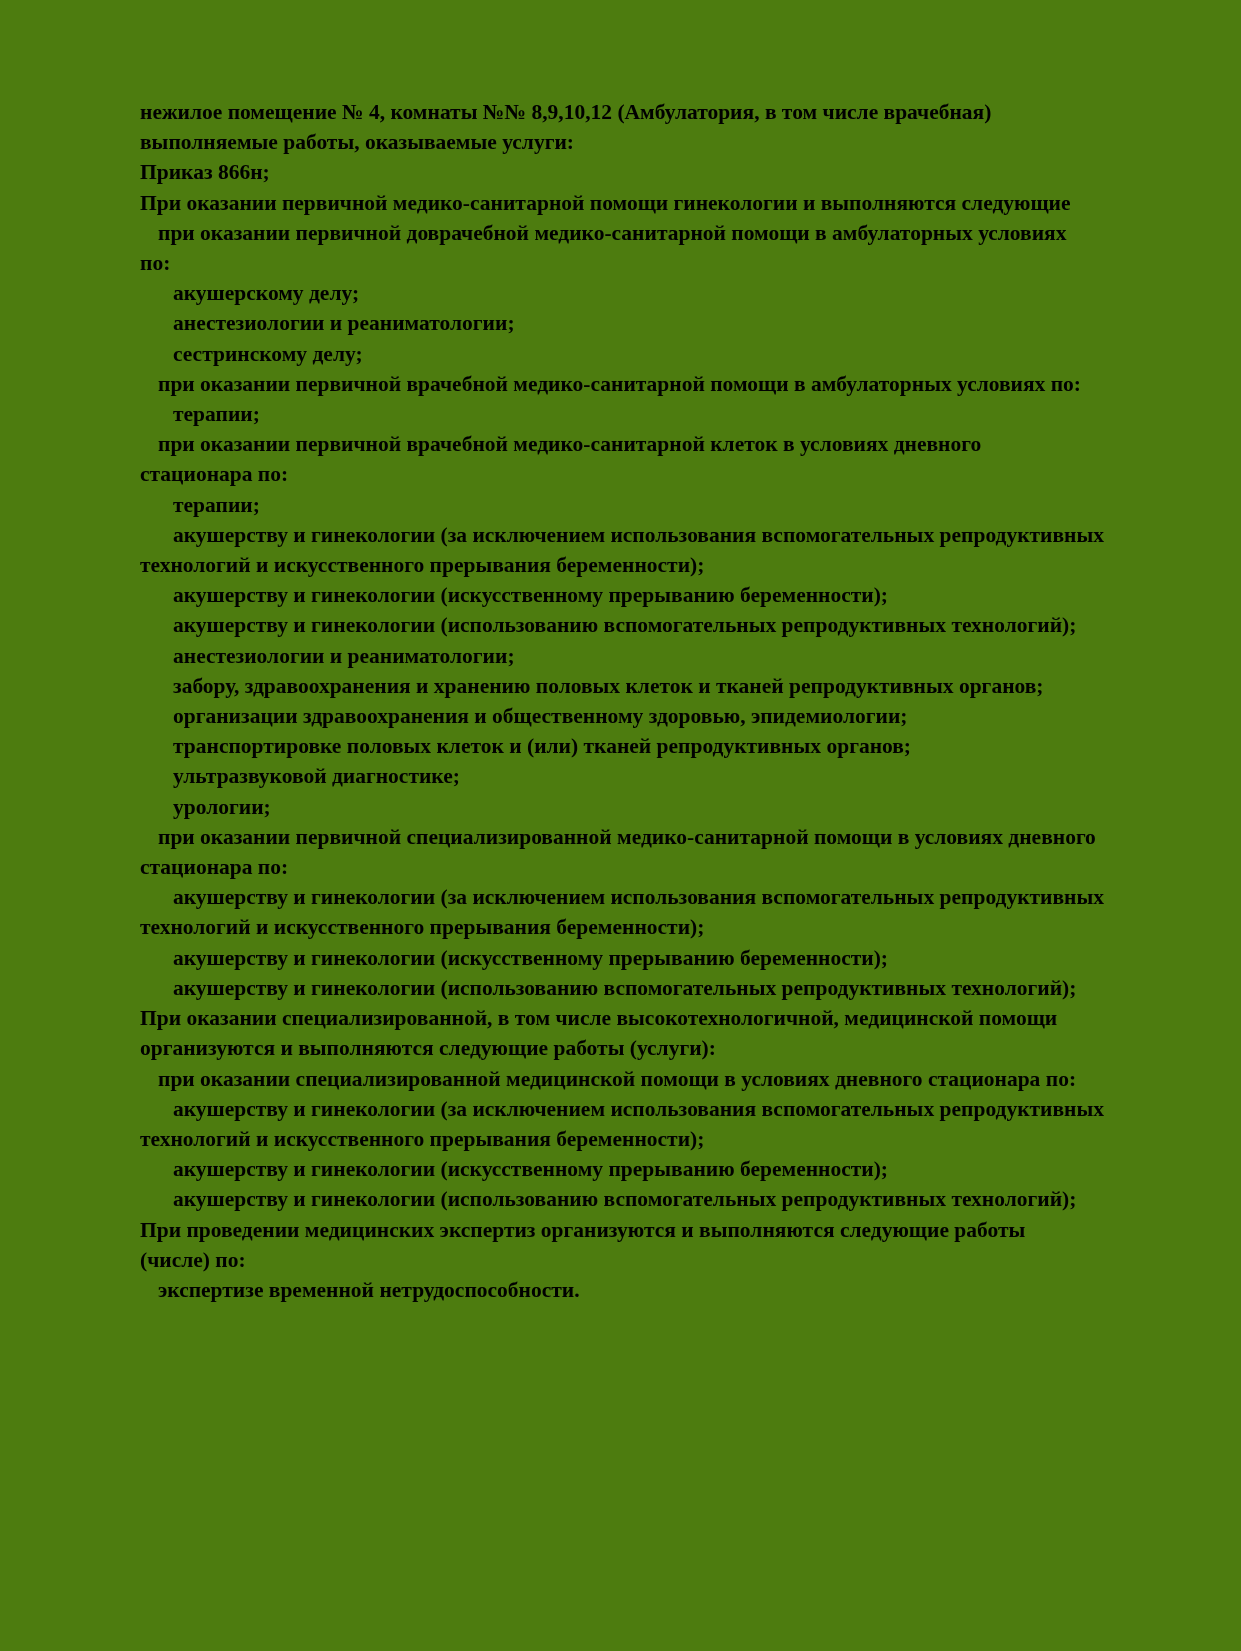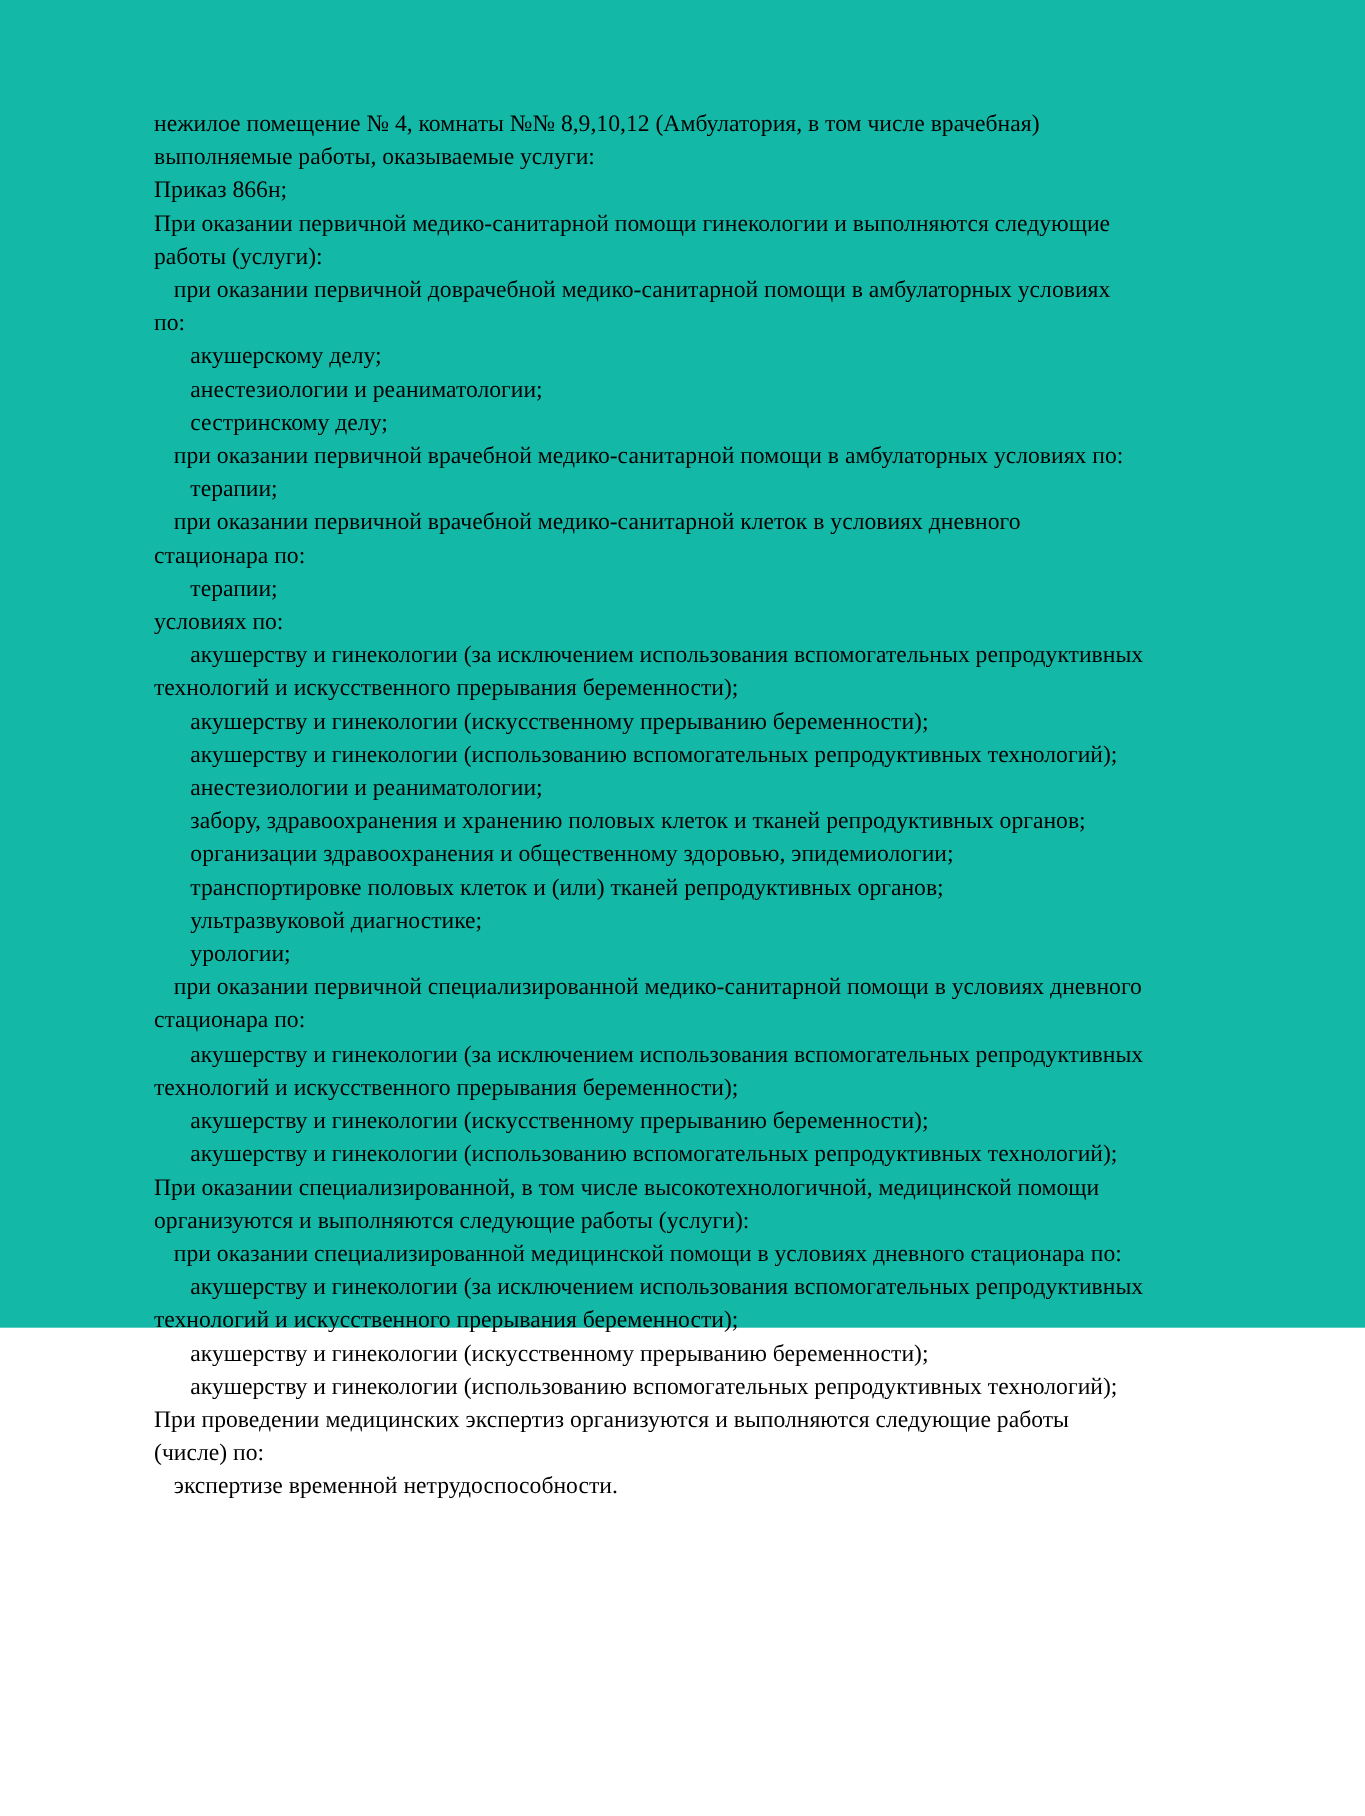--- a/index.html
+++ b/index.html
@@ -10,22 +10,23 @@
     width: 1241px;
     height: 1651px;
     background: #ffffff;
     font-family: "Liberation Serif", "DejaVu Serif", serif;
     color: #000000;
     overflow: hidden;
   }
   .page {
     position: relative;
     width: 1241px;
-    height: 1207px;
-    background: #14b8a6;
+    height: 1651px;
+    background: #4d7c0f;
+    font-weight: bold;
   }
   .textblock {
     position: absolute;
     left: 140px;
     top: 97px;
     width: 1010px;
     font-size: 21.5px;
     line-height: 30.2px;
     color: #000000;
   }
@@ -39,32 +40,30 @@
 </style>
 </head>
 <body style="background: rgb(255, 255, 255);">
 
 <div class="page">
   <div class="textblock" style="color: rgb(0, 0, 0);">
       <div class="line indent-0">нежилое помещение № 4, комнаты №№ 8,9,10,12 (Амбулатория, в том числе врачебная)</div>
       <div class="line indent-0">выполняемые работы, оказываемые услуги:</div>
       <div class="line indent-0">Приказ 866н;</div>
       <div class="line indent-0">При оказании первичной медико-санитарной помощи гинекологии и выполняются следующие</div>
-      <div class="line indent-0">работы (услуги):</div>
       <div class="line indent-1">при оказании первичной доврачебной медико-санитарной помощи в амбулаторных условиях</div>
       <div class="line indent-0">по:</div>
       <div class="line indent-2">акушерскому делу;</div>
       <div class="line indent-2">анестезиологии и реаниматологии;</div>
       <div class="line indent-2">сестринскому делу;</div>
       <div class="line indent-1">при оказании первичной врачебной медико-санитарной помощи в амбулаторных условиях по:</div>
       <div class="line indent-2">терапии;</div>
       <div class="line indent-1">при оказании первичной врачебной медико-санитарной клеток в условиях дневного</div>
       <div class="line indent-0">стационара по:</div>
       <div class="line indent-2">терапии;</div>
-      <div class="line indent-0">условиях по:</div>
       <div class="line indent-2">акушерству и гинекологии (за исключением использования вспомогательных репродуктивных</div>
       <div class="line indent-0">технологий и искусственного прерывания беременности);</div>
       <div class="line indent-2">акушерству и гинекологии (искусственному прерыванию беременности);</div>
       <div class="line indent-2">акушерству и гинекологии (использованию вспомогательных репродуктивных технологий);</div>
       <div class="line indent-2">анестезиологии и реаниматологии;</div>
       <div class="line indent-2">забору, здравоохранения и хранению половых клеток и тканей репродуктивных органов;</div>
       <div class="line indent-2">организации здравоохранения и общественному здоровью, эпидемиологии;</div>
       <div class="line indent-2">транспортировке половых клеток и (или) тканей репродуктивных органов;</div>
       <div class="line indent-2">ультразвуковой диагностике;</div>
       <div class="line indent-2">урологии;</div>

